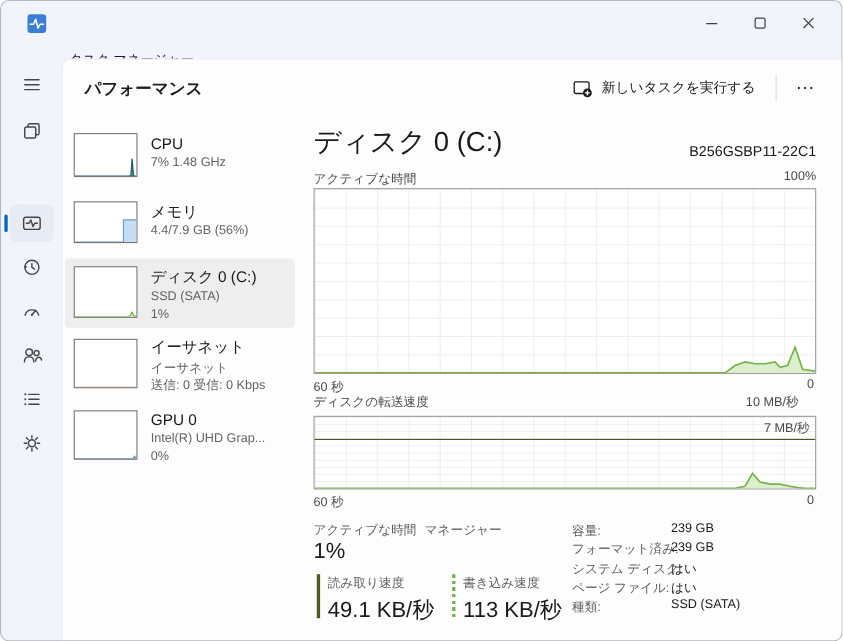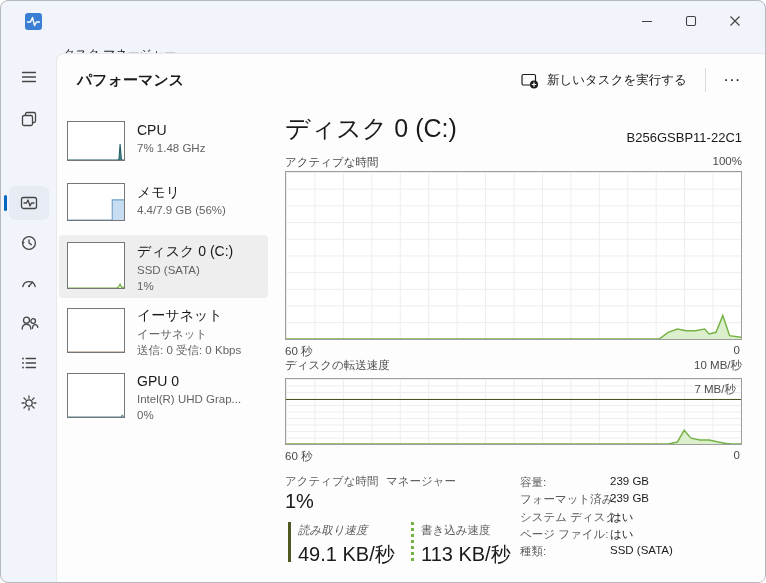--- a/index.html
+++ b/index.html
@@ -243,38 +243,38 @@
       <div class="chart-box" style="top:117px;height:169px;">
         <svg viewBox="0 0 100 100" preserveAspectRatio="none">
             <polygon points="0,100 82,100 84,96 86,94 88,95 90,95 92,94 93,97 94.5,96 96,86 97.5,98 100,99 100,100 0,100" fill="#dcefcd"></polygon>
             <polyline points="0,100 82,100 84,96 86,94 88,95 90,95 92,94 93,97 94.5,96 96,86 97.5,98 100,99" fill="none" stroke="#76b245" stroke-width="1.5" vector-effect="non-scaling-stroke"></polyline>
           </svg>
       </div>
       <div class="axis-label" style="left:0;top:290px;">60 秒</div>
       <div class="axis-label" style="right:2px;top:290px;">0</div>
 
       <div class="axis-label" style="left:0;top:304px;">ディスクの転送速度</div>
-      <div class="axis-label" style="right:0;top:304px;">10 MB/秒</div>
+      <div class="axis-label" style="right:16px;top:304px;">10 MB/秒</div>
       <div class="chart-box" style="top:324px;height:67px;">
         <div class="threshold-label">7 MB/秒</div>
         <div class="threshold"></div>
         <svg viewBox="0 0 100 100" preserveAspectRatio="none">
             <polygon points="0,100 84,100 86,97 87.5,79 89,91 91,94 93,94 95,97 96.5,99 98,100 100,100 100,100 0,100" fill="#dcefcd"></polygon>
             <polyline points="0,100 84,100 86,97 87.5,79 89,91 91,94 93,94 95,97 96.5,99 98,100 100,100" fill="none" stroke="#76b245" stroke-width="1.5" vector-effect="non-scaling-stroke"></polyline>
           </svg>
       </div>
       <div class="axis-label" style="left:0;top:395px;">60 秒</div>
       <div class="axis-label" style="right:2px;top:395px;">0</div>
 
       <div class="stat-label" style="left:0;top:420px;">アクティブな時間</div>
       <div class="stat-value" style="left:0;top:436px;">1%</div>
       <div class="stat-label" style="left:101px;top:420px;">マネージャー</div>
 
       <div class="bar-solid" style="left:3px;top:468px;"></div>
-      <div class="stat-label" style="left:13px;top:469px;font-style:italic;">読み取り速度</div>
+      <div class="stat-label" style="left:13px;top:469px;">読み取り速度</div>
       <div class="stat-value" style="left:13px;top:487px;">49.1 KB/秒</div>
 
       <div class="bar-dotted" style="left:126px;top:468px;"></div>
       <div class="stat-label" style="left:136px;top:469px;">書き込み速度</div>
       <div class="stat-value" style="left:136px;top:487px;">113 KB/秒</div>
 
       <div class="detail-label" style="top:421px;">容量:</div>
       <div class="detail-value" style="top:421px;">239 GB</div>
       <div class="detail-label" style="top:438px;">フォーマット済み:</div>
       <div class="detail-value" style="top:438px;">239 GB</div>

